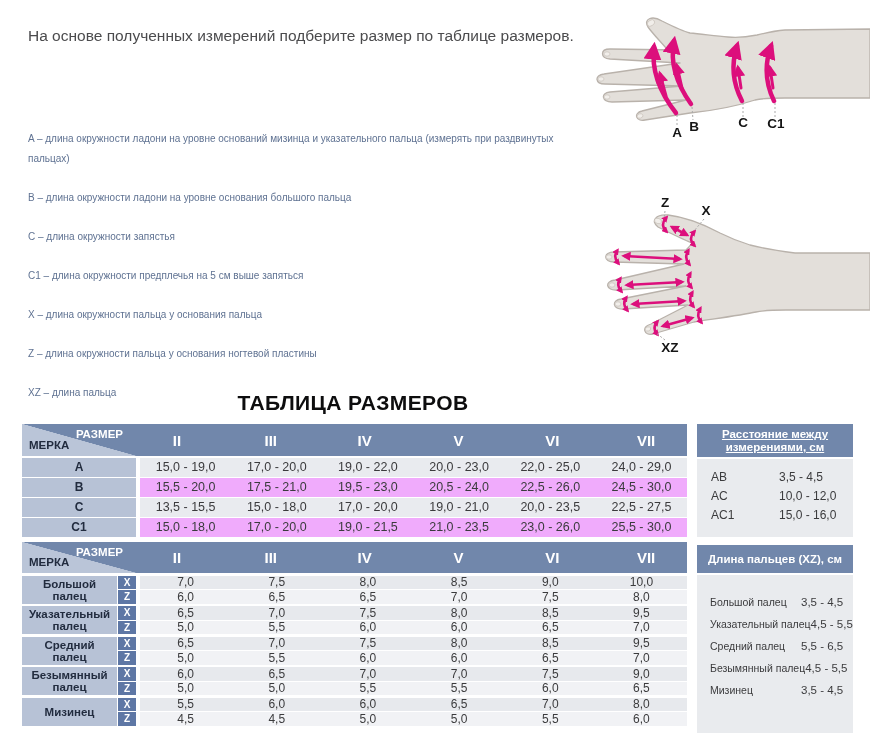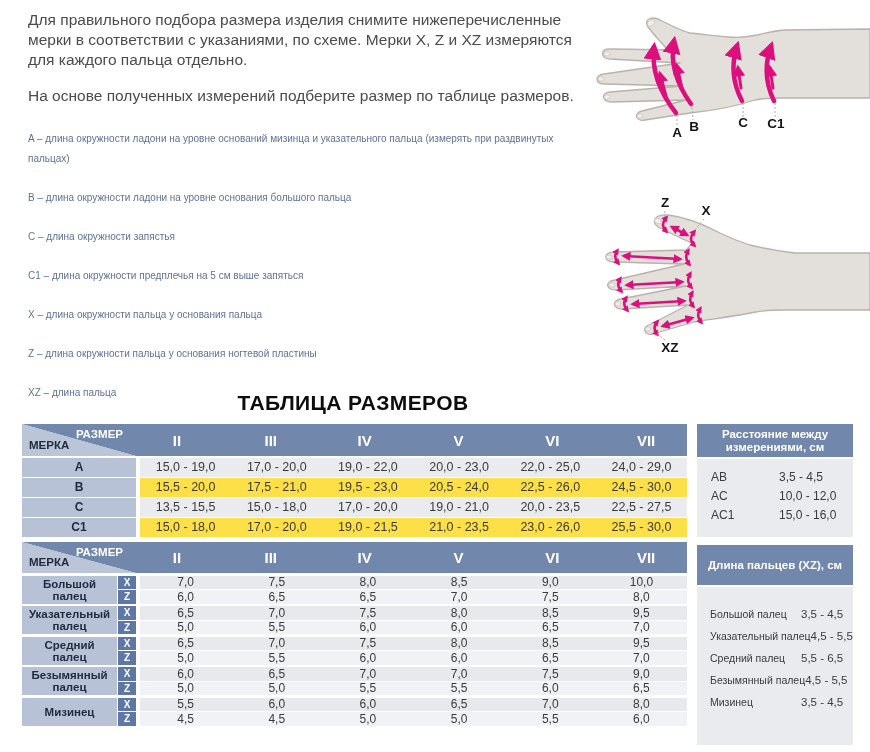--- a/index.html
+++ b/index.html
@@ -35,21 +35,21 @@
   .cbot{position:absolute;bottom:5px;left:7px;color:#222c3f;font-weight:bold;font-size:11.5px;}
   .cols{flex:1;display:flex;gap:12px;}
   .col{flex:1;display:flex;align-items:center;justify-content:center;
        color:#fff;font-weight:bold;font-size:15px;}
   .tbody{margin-top:2px;}
   .trow{display:flex;height:18.5px;margin-bottom:1.5px;}
   .rlabel{width:114px;flex:none;margin-right:4px;background:#b7c2d6;color:#222c3f;
           font-weight:bold;font-size:12px;display:flex;align-items:center;justify-content:center;}
   .cell{flex:1;display:flex;align-items:center;justify-content:center;
         font-size:12.5px;color:#3b3b3d;background:#e9ebef;}
-  .trow.alt .cell{background:#fde047;text-align:center;}
+  .trow.alt .cell{background:#f0abfc;text-align:center;}
   
   .fbody{margin-top:2.5px;}
   .fgroup{display:flex;margin-bottom:2.5px;}
   .flabel{width:95px;flex:none;margin-right:1px;background:#b7c2d6;color:#222c3f;
           font-weight:bold;font-size:11.5px;line-height:12px;display:flex;align-items:center;
           justify-content:center;text-align:center;padding:0 5px;box-sizing:border-box;}
   .frows{flex:1;display:flex;flex-direction:column;}
   .frow{display:flex;height:13.5px;}
   .frow.xrow{margin-bottom:1px;}
   .badge{width:18px;flex:none;margin-right:4px;background:#5e77a5;color:#fff;font-weight:bold;
@@ -57,40 +57,39 @@
   .frow .cell{font-size:12px;}
   .frow.xrow .cell{background:#e7e9ed;}
   .frow.zrow .cell{background:#f1f2f5;}
   
   .panel{position:absolute;width:156px;}
   .p1pos{left:697px;top:424px;}
   .p2pos{left:697px;top:545px;}
   .phead{background:#7187ab;color:#fff;font-weight:bold;font-size:11.5px;line-height:13px;
          text-align:center;display:flex;align-items:center;justify-content:center;
          padding:0 10px;box-sizing:border-box;}
-  .p1pos .phead{height:33px;}
-  .p2pos .phead{height:40px;}
+  .p1pos .phead{height:33px;text-decoration:underline;}
+  .p2pos .phead{height:28px;}
   .pbody{margin-top:2px;background:#e9ebee;box-sizing:border-box;color:#3b3b3d;}
   .p1pos .pbody{height:78px;padding:8px 4px 0 14px;}
   .p2pos .pbody{height:158px;padding:16px 8px 0 13px;}
   .prow{display:flex;align-items:center;}
   .p1pos .prow{height:19px;font-size:12px;}
   .p2pos .prow{height:22px;}
   .pl1{width:68px;flex:none;}
   .pv1{font-size:12px;white-space:nowrap;}
   .pl2{flex:1;font-size:10.5px;white-space:nowrap;}
   .pv2{width:44px;flex:none;font-size:11.5px;white-space:nowrap;}
 </style>
 </head>
 <body>
 
 <div class="page">
 
   <div class="intro">
-    <div class="p">Для правильного подбора размера изделия снимите нижеперечисленные мерки в соответствии с указаниями, по схеме. Мерки X, Z и XZ измеряются для каждого пальца отдельно.</div>
     <div class="p p2">На основе полученных измерений подберите размер по таблице размеров.</div>
   </div>
 
   <div class="defs">
       <div class="def">A – длина окружности ладони на уровне оснований мизинца и указательного пальца (измерять при раздвинутых пальцах)</div>
       <div class="def">B – длина окружности ладони на уровне основания большого пальца</div>
       <div class="def">C – длина окружности запястья</div>
       <div class="def">C1 – длина окружности предплечья на 5 см выше запяться</div>
       <div class="def">X – длина окружности пальца у основания пальца</div>
       <div class="def">Z – длина окружности пальца у основания ногтевой пластины</div>

